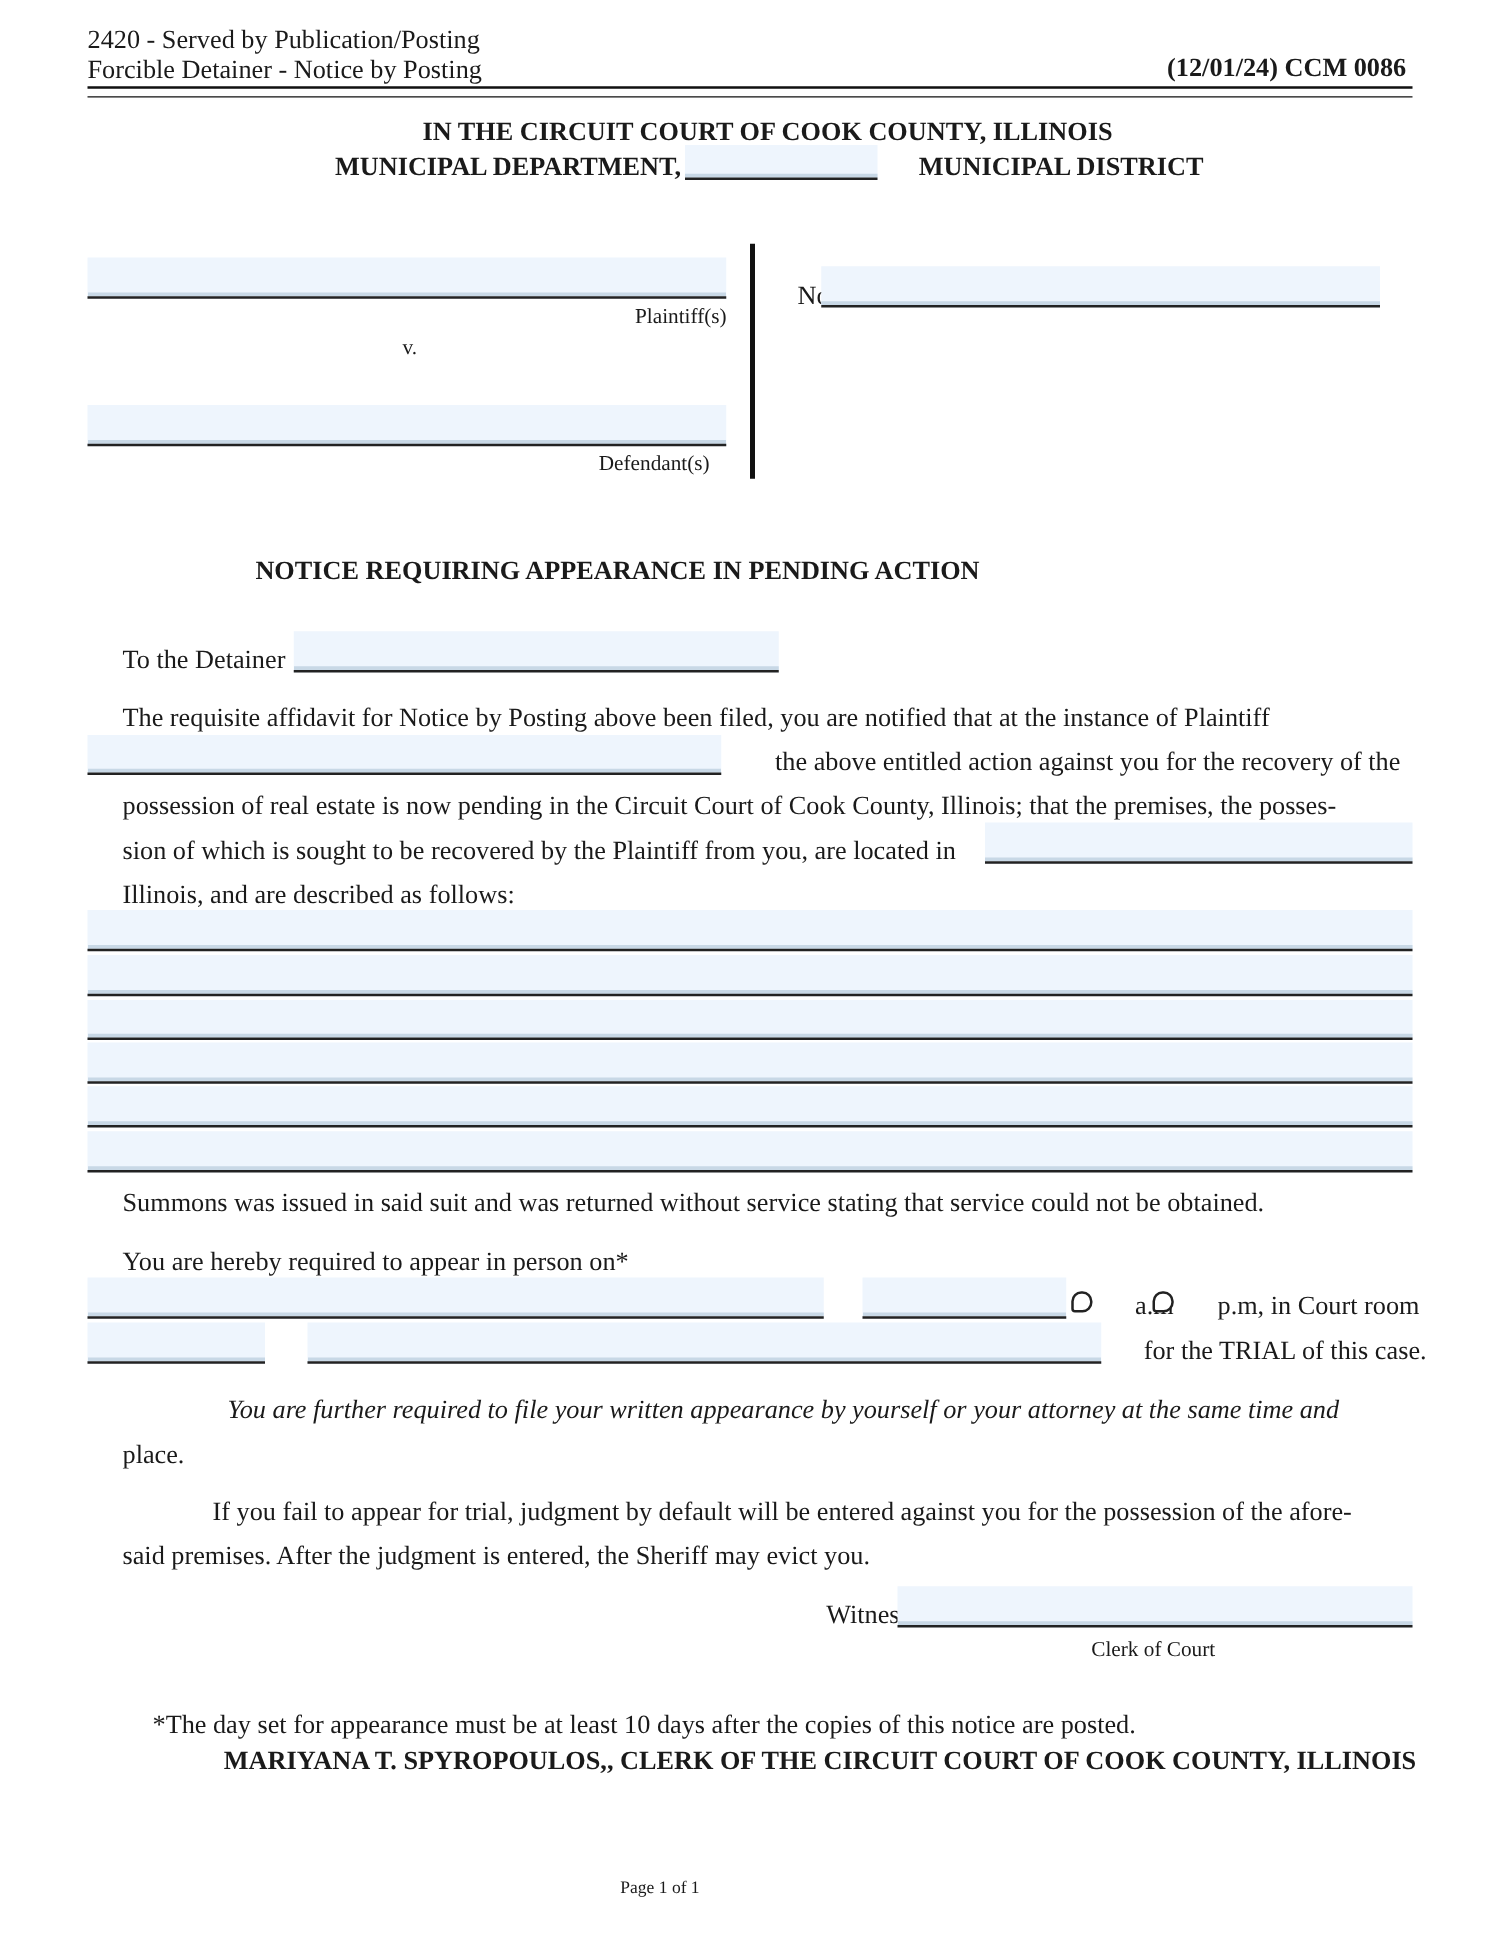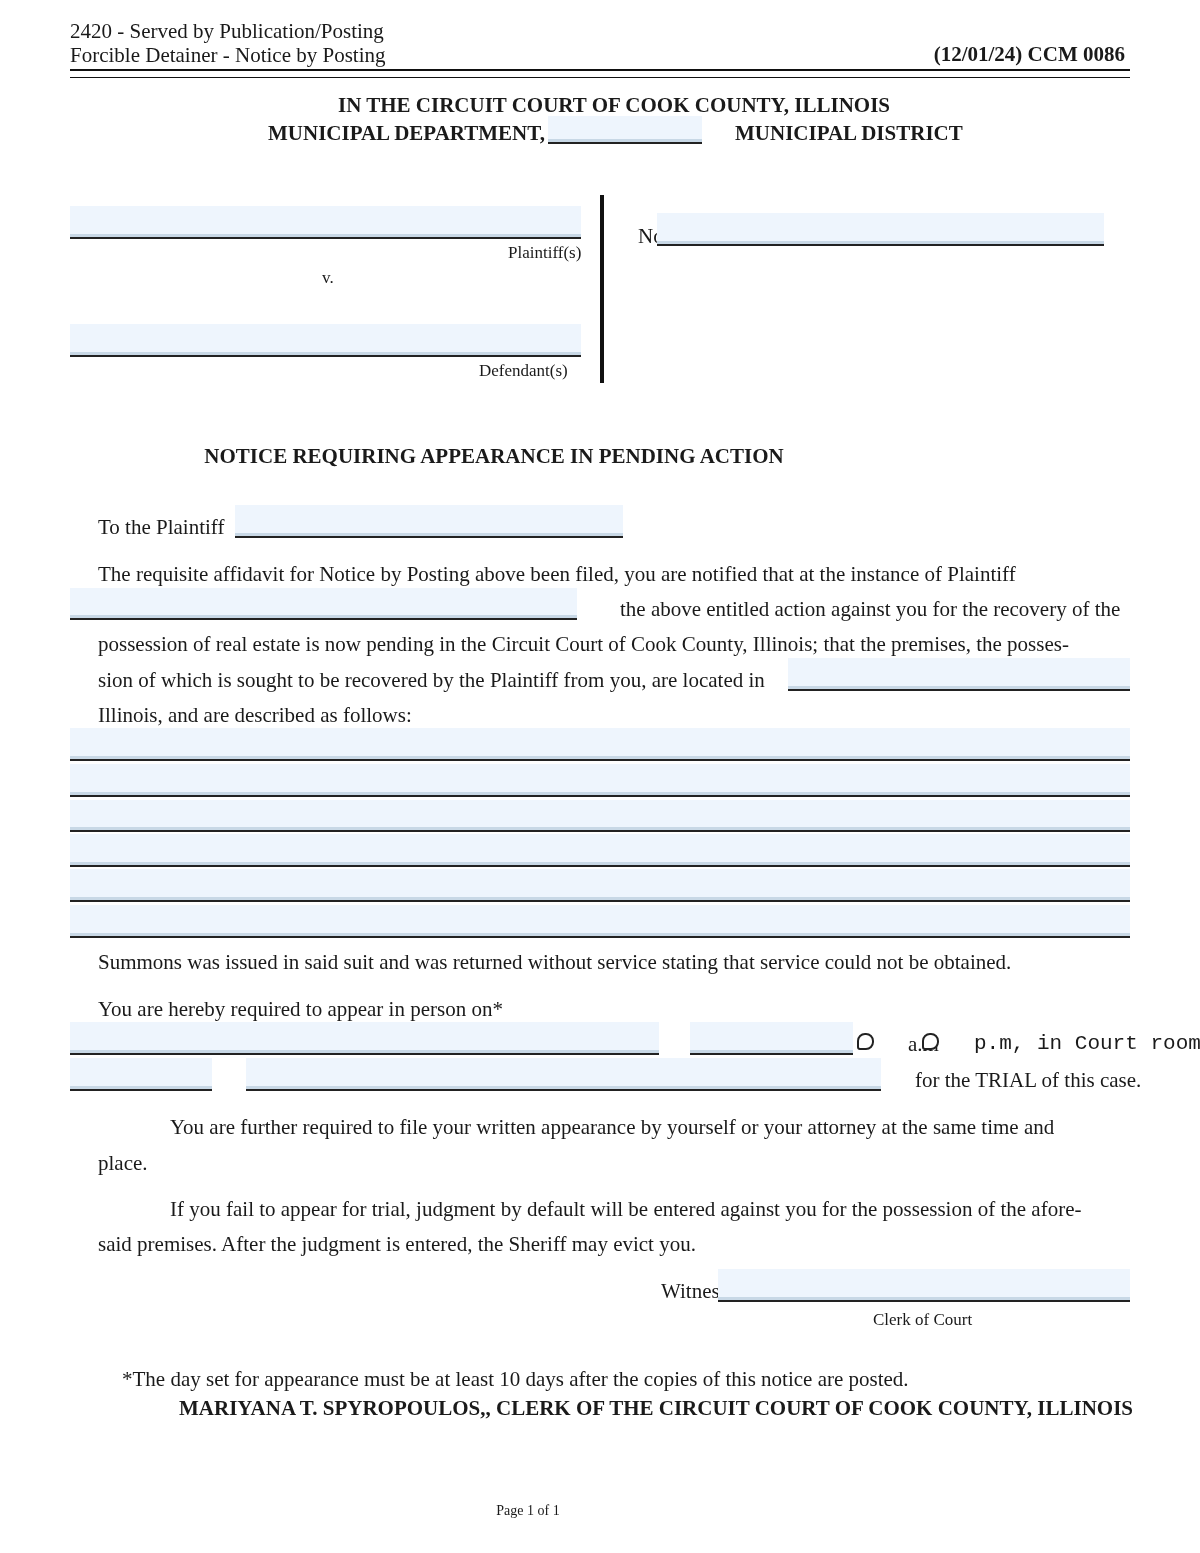--- a/index.html
+++ b/index.html
@@ -59,21 +59,21 @@
 <div class="abs small" style="left:508px; top:242px;">Plaintiff(s)</div>
 <div class="abs small" style="left:322px; top:267px;">v.</div>
 <input class="field" style="left: 70px; top: 324px; width: 511px; height: 33px;" type="text" value="">
 <div class="abs small" style="left:479px; top:360px;">Defendant(s)</div>
 <div class="vbar"></div>
 <div class="abs txt" style="left:610px; top:224px;">No.</div>
 <input class="field" style="left: 657px; top: 213px; width: 447px; height: 33px;" type="text" value="">
 
 <div class="abs txt bold center" style="left:0; width:960px; top:444px;">NOTICE REQUIRING APPEARANCE IN PENDING ACTION</div>
 
-<div class="abs txt" style="left:70px; top:515px;">To the Plaintiff</div>
+<div class="abs txt" style="left:70px; top:515px;">To the Detainer</div>
 <input class="field" style="left: 235px; top: 505px; width: 388px; height: 33px;" type="text" value="">
 
 <div class="abs txt" style="left:70px; top:562px;">The requisite affidavit for Notice by Posting above been filed, you are notified that at the instance of Plaintiff</div>
 <input class="field" style="left: 70px; top: 588px; width: 507px; height: 32px;" type="text" value="">
 <div class="abs txt" style="left:592px; top:597px;">the above entitled action against you for the recovery of the</div>
 <div class="abs txt" style="left:70px; top:632px;">possession of real estate is now pending in the Circuit Court of Cook County, Illinois; that the premises, the posses-</div>
 <div class="abs txt" style="left:70px; top:668px;">sion of which is sought to be recovered by the Plaintiff from you, are located in</div>
 <input class="field" style="left: 788px; top: 658px; width: 342px; height: 33px;" type="text" value="">
 <div class="abs txt" style="left:70px; top:703px;">Illinois, and are described as follows:</div>
 
@@ -86,28 +86,28 @@
 
 <div class="abs txt" style="left:70px; top:950px;">Summons was issued in said suit and was returned without service stating that service could not be obtained.</div>
 
 <div class="abs txt" style="left:70px; top:997px;">You are hereby required to appear in person on*</div>
 <input class="field" style="left: 70px; top: 1022px; width: 589px; height: 33px;" type="text" value="">
 <div class="abs txt" style="left:665px; top:1032px;">at</div>
 <input class="field" style="left: 690px; top: 1022px; width: 163px; height: 33px;" type="text" value="">
 <div class="radio" style="left:857px; top:1033px;"></div>
 <div class="abs txt" style="left:880px; top:1032px;">a.m</div>
 <div class="radio" style="left:922px; top:1033px;"></div>
-<div class="abs txt" style="left:946px; top:1032px;font-family:Liberation Mono, monospace;">p.m, in Court room</div>
+<div class="abs txt" style="left:946px; top:1032px;">p.m, in Court room</div>
 
 <input class="field" style="left: 70px; top: 1058px; width: 142px; height: 33px;" type="text" value="">
 <div class="abs txt" style="left:224px; top:1068px;">at</div>
 <input class="field" style="left: 246px; top: 1058px; width: 635px; height: 33px;" type="text" value="">
 <div class="abs txt" style="left:887px; top:1068px;">for the TRIAL of this case.</div>
 
-<div class="abs txt" style="left:142px; top:1115px;">You are further required to file your written appearance by yourself or your attorney at the same time and</div>
+<div class="abs txt" style="left:154px; top:1115px;font-style:italic;">You are further required to file your written appearance by yourself or your attorney at the same time and</div>
 <div class="abs txt" style="left:70px; top:1151px;">place.</div>
 
 <div class="abs txt" style="left:142px; top:1197px;">If you fail to appear for trial, judgment by default will be entered against you for the possession of the afore-</div>
 <div class="abs txt" style="left:70px; top:1232px;">said premises.  After the judgment is entered, the Sheriff may evict you.</div>
 
 <div class="abs txt" style="left:633px; top:1279px;">Witness:</div>
 <input class="field" style="left: 718px; top: 1269px; width: 412px; height: 33px;" type="text" value="">
 <div class="abs small" style="left:873px; top:1309px;">Clerk of Court</div>
 
 <div class="abs txt" style="left:70px; top:1367px;margin-left:24px;">*The day set for appearance must be at least 10 days after the copies of this notice are posted.</div>

